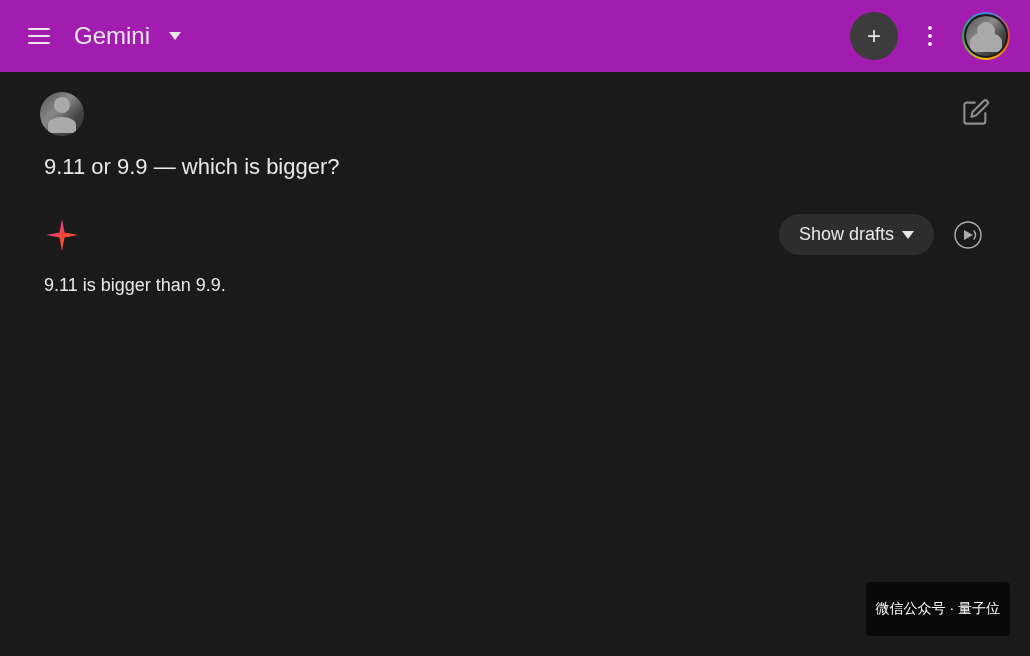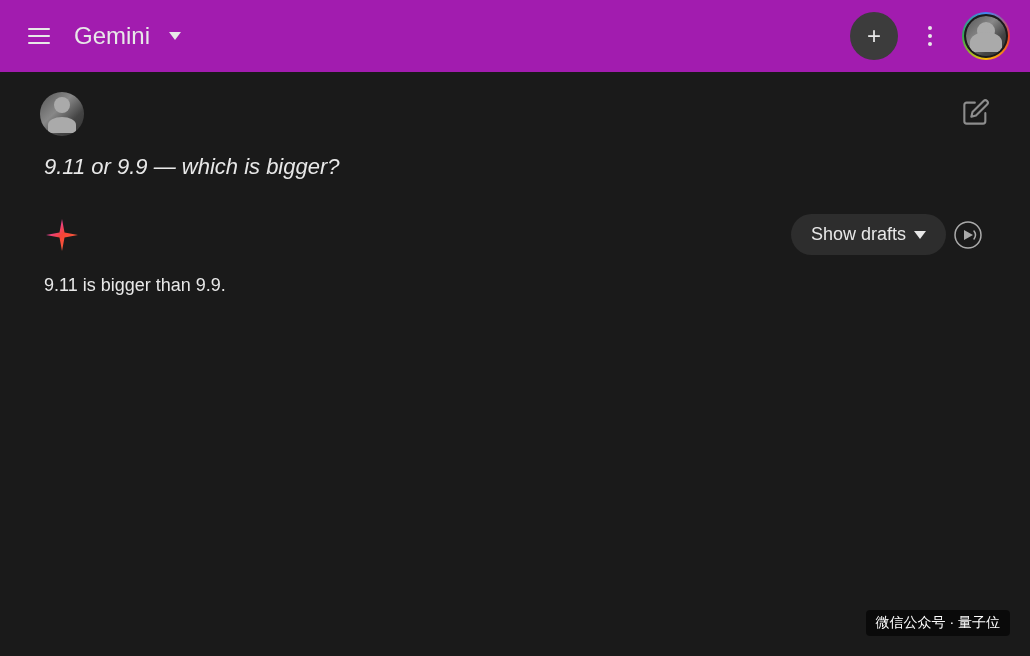--- a/index.html
+++ b/index.html
@@ -244,21 +244,20 @@
       width: 28px;
       height: 28px;
     }
 
     .user-text {
       font-size: 22px;
       font-weight: 400;
       color: #e8e8e8;
       line-height: 1.4;
       padding-left: 4px;
-      font-style: italic;
     }
 
     
     .gemini-response {
       display: flex;
       flex-direction: column;
       margin-top: 20px;
     }
 
     .response-header {
@@ -272,20 +271,21 @@
       width: 44px;
       height: 44px;
       display: flex;
       align-items: center;
       justify-content: center;
     }
 
     .response-actions {
       display: flex;
       align-items: center;
+      gap: 12px;
     }
 
     .show-drafts-btn {
       display: flex;
       align-items: center;
       gap: 8px;
       background-color: #2d2d2d;
       border: none;
       border-radius: 24px;
       padding: 10px 20px;
@@ -324,21 +324,21 @@
     }
 
     
     .watermark {
       position: absolute;
       bottom: 20px;
       right: 20px;
       background: rgba(0,0,0,0.6);
       color: #fff;
       font-size: 14px;
-      padding: 4px 10px;
+      padding: 18px 10px;
       border-radius: 4px;
     }
   </style>
 </head>
 <body>
 
 <div class="header">
   <div class="hamburger-icon">
     <span></span>
     <span></span>

